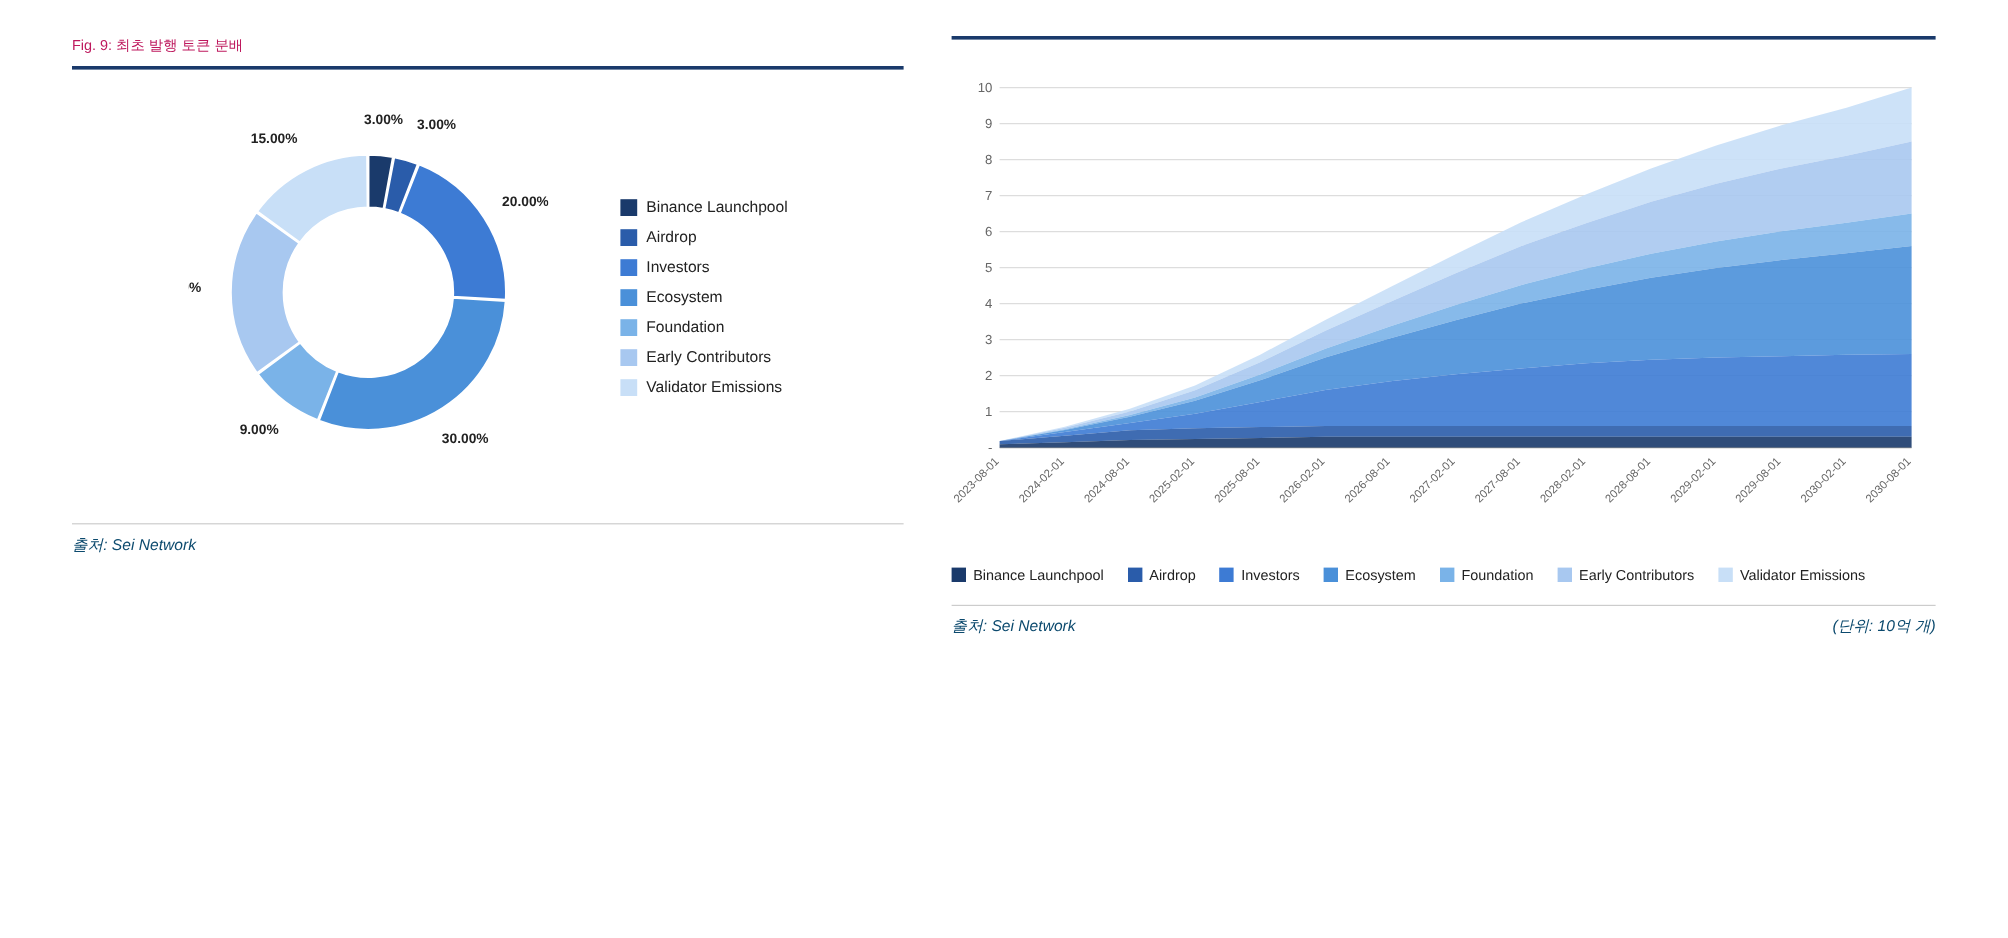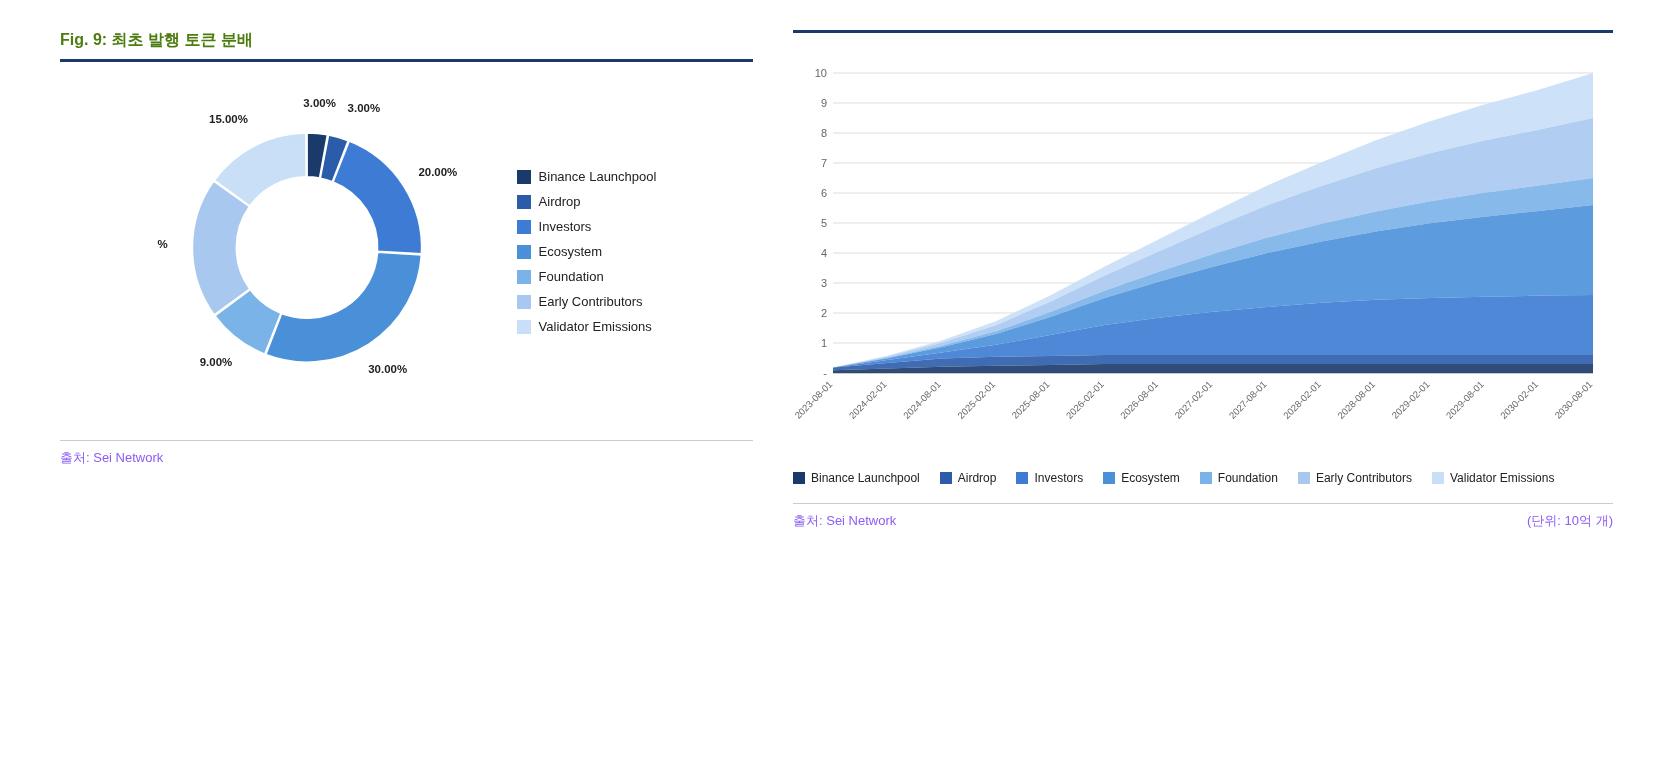--- a/index.html
+++ b/index.html
@@ -11,23 +11,23 @@
       min-height: 782px;
       display: flex;
       padding: 30px 40px;
       gap: 0;
     }
     .panel {
       flex: 1;
       padding: 0 20px;
     }
     .panel-title {
-      font-size: 16px;
-      font-weight: 700;
-      color: #4d7c0f;
+      font-size: 12px;
+      font-weight: 400;
+      color: #be185d;
       margin-bottom: 8px;
     }
     .divider {
       height: 2.5px;
       background: #1a3a6b;
       margin-bottom: 20px;
     }
     
     .donut-area {
       display: flex;
@@ -75,21 +75,22 @@
       gap: 6px;
     }
     .chart-legend-color {
       width: 12px;
       height: 12px;
       flex-shrink: 0;
     }
     .source-line {
       margin-top: 18px;
       font-size: 13px;
-      color: #8b5cf6;
+      color: #0c4a6e;
+      font-style: italic;
       display: flex;
       justify-content: space-between;
       border-top: 1px solid #ccc;
       padding-top: 8px;
       text-align: center;
     }
   </style>
 </head>
 <body>
 

